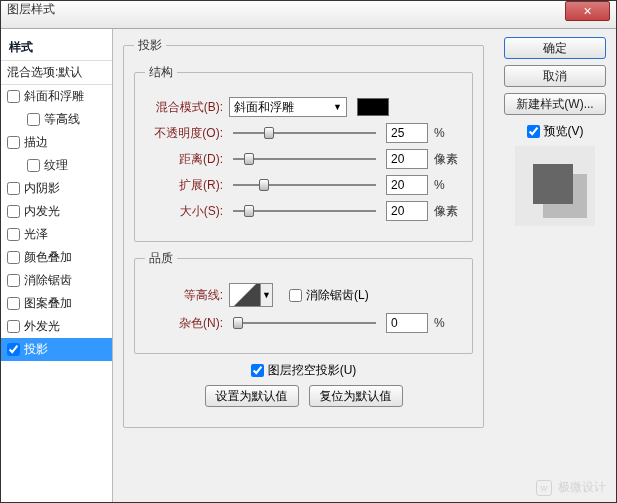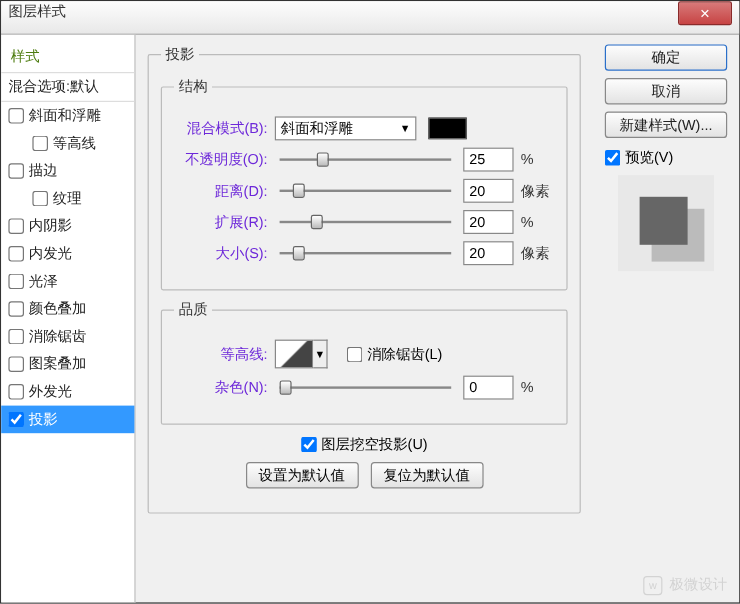--- a/index.html
+++ b/index.html
@@ -3,48 +3,48 @@
 <meta charset="utf-8">
 <style>
 *{box-sizing:border-box;margin:0;padding:0;font-family:"Microsoft YaHei",SimSun,sans-serif;font-size:12px}
 body{background:#222;width:617px;height:503px;overflow:hidden}
 .window{width:617px;height:503px;background:#f0f0f0;border:1px solid #333;position:relative}
 .titlebar{height:28px;background:linear-gradient(#fdfdfd,#e8e8e8);border-bottom:1px solid #aaa;display:flex;align-items:flex-start;padding:0 6px}
 .titlebar .title{color:#333}
 .titlebar .close{margin-left:auto;width:45px;height:20px;background:linear-gradient(#d87a7a,#c74444);border:1px solid #8a2a2a;border-radius:2px;color:#fff;text-align:center;line-height:18px;font-size:14px}
 .body{display:flex;height:calc(100% - 28px)}
 .sidebar{width:112px;border-right:1px solid #bbb;background:#fff;padding-top:6px}
-.side-head{padding:4px 8px;font-weight:400;color:#4d7c0f}
+.side-head{padding:4px 8px;font-weight:700;color:#0f172a}
 .side-item{padding:3px 6px;display:flex;align-items:center;gap:4px;color:#222}
 .side-item.sel{background:#3399ff;color:#fff}
 .side-item input[type=checkbox]{margin:0}
 .side-sub{padding-left:26px}
 .main{flex:1;padding:8px 10px 8px 10px;position:relative}
 .rightcol{width:122px;padding:8px 10px}
 .btn{display:block;width:100%;height:22px;background:linear-gradient(#fdfdfd,#e3e3e3);border:1px solid #888;border-radius:3px;margin-bottom:6px;text-align:center;line-height:20px;color:#222}
 fieldset{border:1px solid #bbb;border-radius:2px;margin-bottom:8px;padding:10px 10px 14px 10px}
 legend{padding:0 4px;color:#333}
 .row{display:flex;align-items:center;margin:6px 0;gap:6px}
-.lab{width:78px;text-align:right;color:#6d28d9}
+.lab{width:78px;text-align:right;color:#7f1d1d}
 .combo{height:20px;border:1px solid #888;background:#fff;padding:0 4px;display:flex;align-items:center;justify-content:space-between;width:118px}
 .combo .arr{font-size:9px}
 .swatch{width:32px;height:18px;background:#000;border:1px solid #666;margin-left:4px}
 .slider{flex:1;height:16px;position:relative;margin:0 4px}
 .slider .track{position:absolute;top:7px;left:0;right:0;height:2px;background:#888}
 .slider .thumb{position:absolute;top:2px;width:10px;height:12px;background:linear-gradient(#fff,#bbb);border:1px solid #666;border-radius:2px}
 .num{width:42px;height:20px;border:1px solid #888;background:#fff;text-align:left;padding:0 4px;line-height:18px}
 .unit{width:28px;color:#333}
 .anglebox{width:30px;height:30px;border:1px solid #888;border-radius:50%;background:#fff;position:relative}
 .anglebox .hand{position:absolute;top:14px;left:14px;width:12px;height:1px;background:#333;transform-origin:0 0;transform:rotate(45deg)}
 .chk{display:flex;align-items:center;gap:4px}
 .contour{width:32px;height:24px;border:1px solid #888;background:linear-gradient(135deg,#fff 0%,#fff 48%,#444 52%,#444 100%)}
 .contour-wrap{display:flex;align-items:center}
 .contour-arr{width:12px;height:24px;border:1px solid #888;border-left:none;background:#eee;text-align:center;line-height:22px;font-size:9px}
 .preview{margin-top:8px}
-.preview-chk{display:flex;gap:4px;margin-bottom:6px}
+.preview-chk{display:flex;justify-content:center;gap:4px;margin-bottom:6px}
 .preview-box{width:80px;height:80px;margin:0 auto;background:#e8e8e8;position:relative}
 .preview-box .shad{position:absolute;top:28px;left:28px;width:44px;height:44px;background:#bbb}
 .preview-box .sq{position:absolute;top:18px;left:18px;width:40px;height:40px;background:#666}
 .btn2{height:22px;padding:0 10px;background:linear-gradient(#fdfdfd,#e3e3e3);border:1px solid #888;border-radius:3px;line-height:20px}
 .watermark{position:absolute;bottom:6px;right:10px;color:#ccc;font-size:13px;opacity:.8;display:flex;align-items:center;gap:6px}
 .wm-ico{width:16px;height:16px;border:1px solid #ccc;border-radius:3px;display:flex;align-items:center;justify-content:center;font-size:9px}
 </style>
 </head>
 <body>
 

